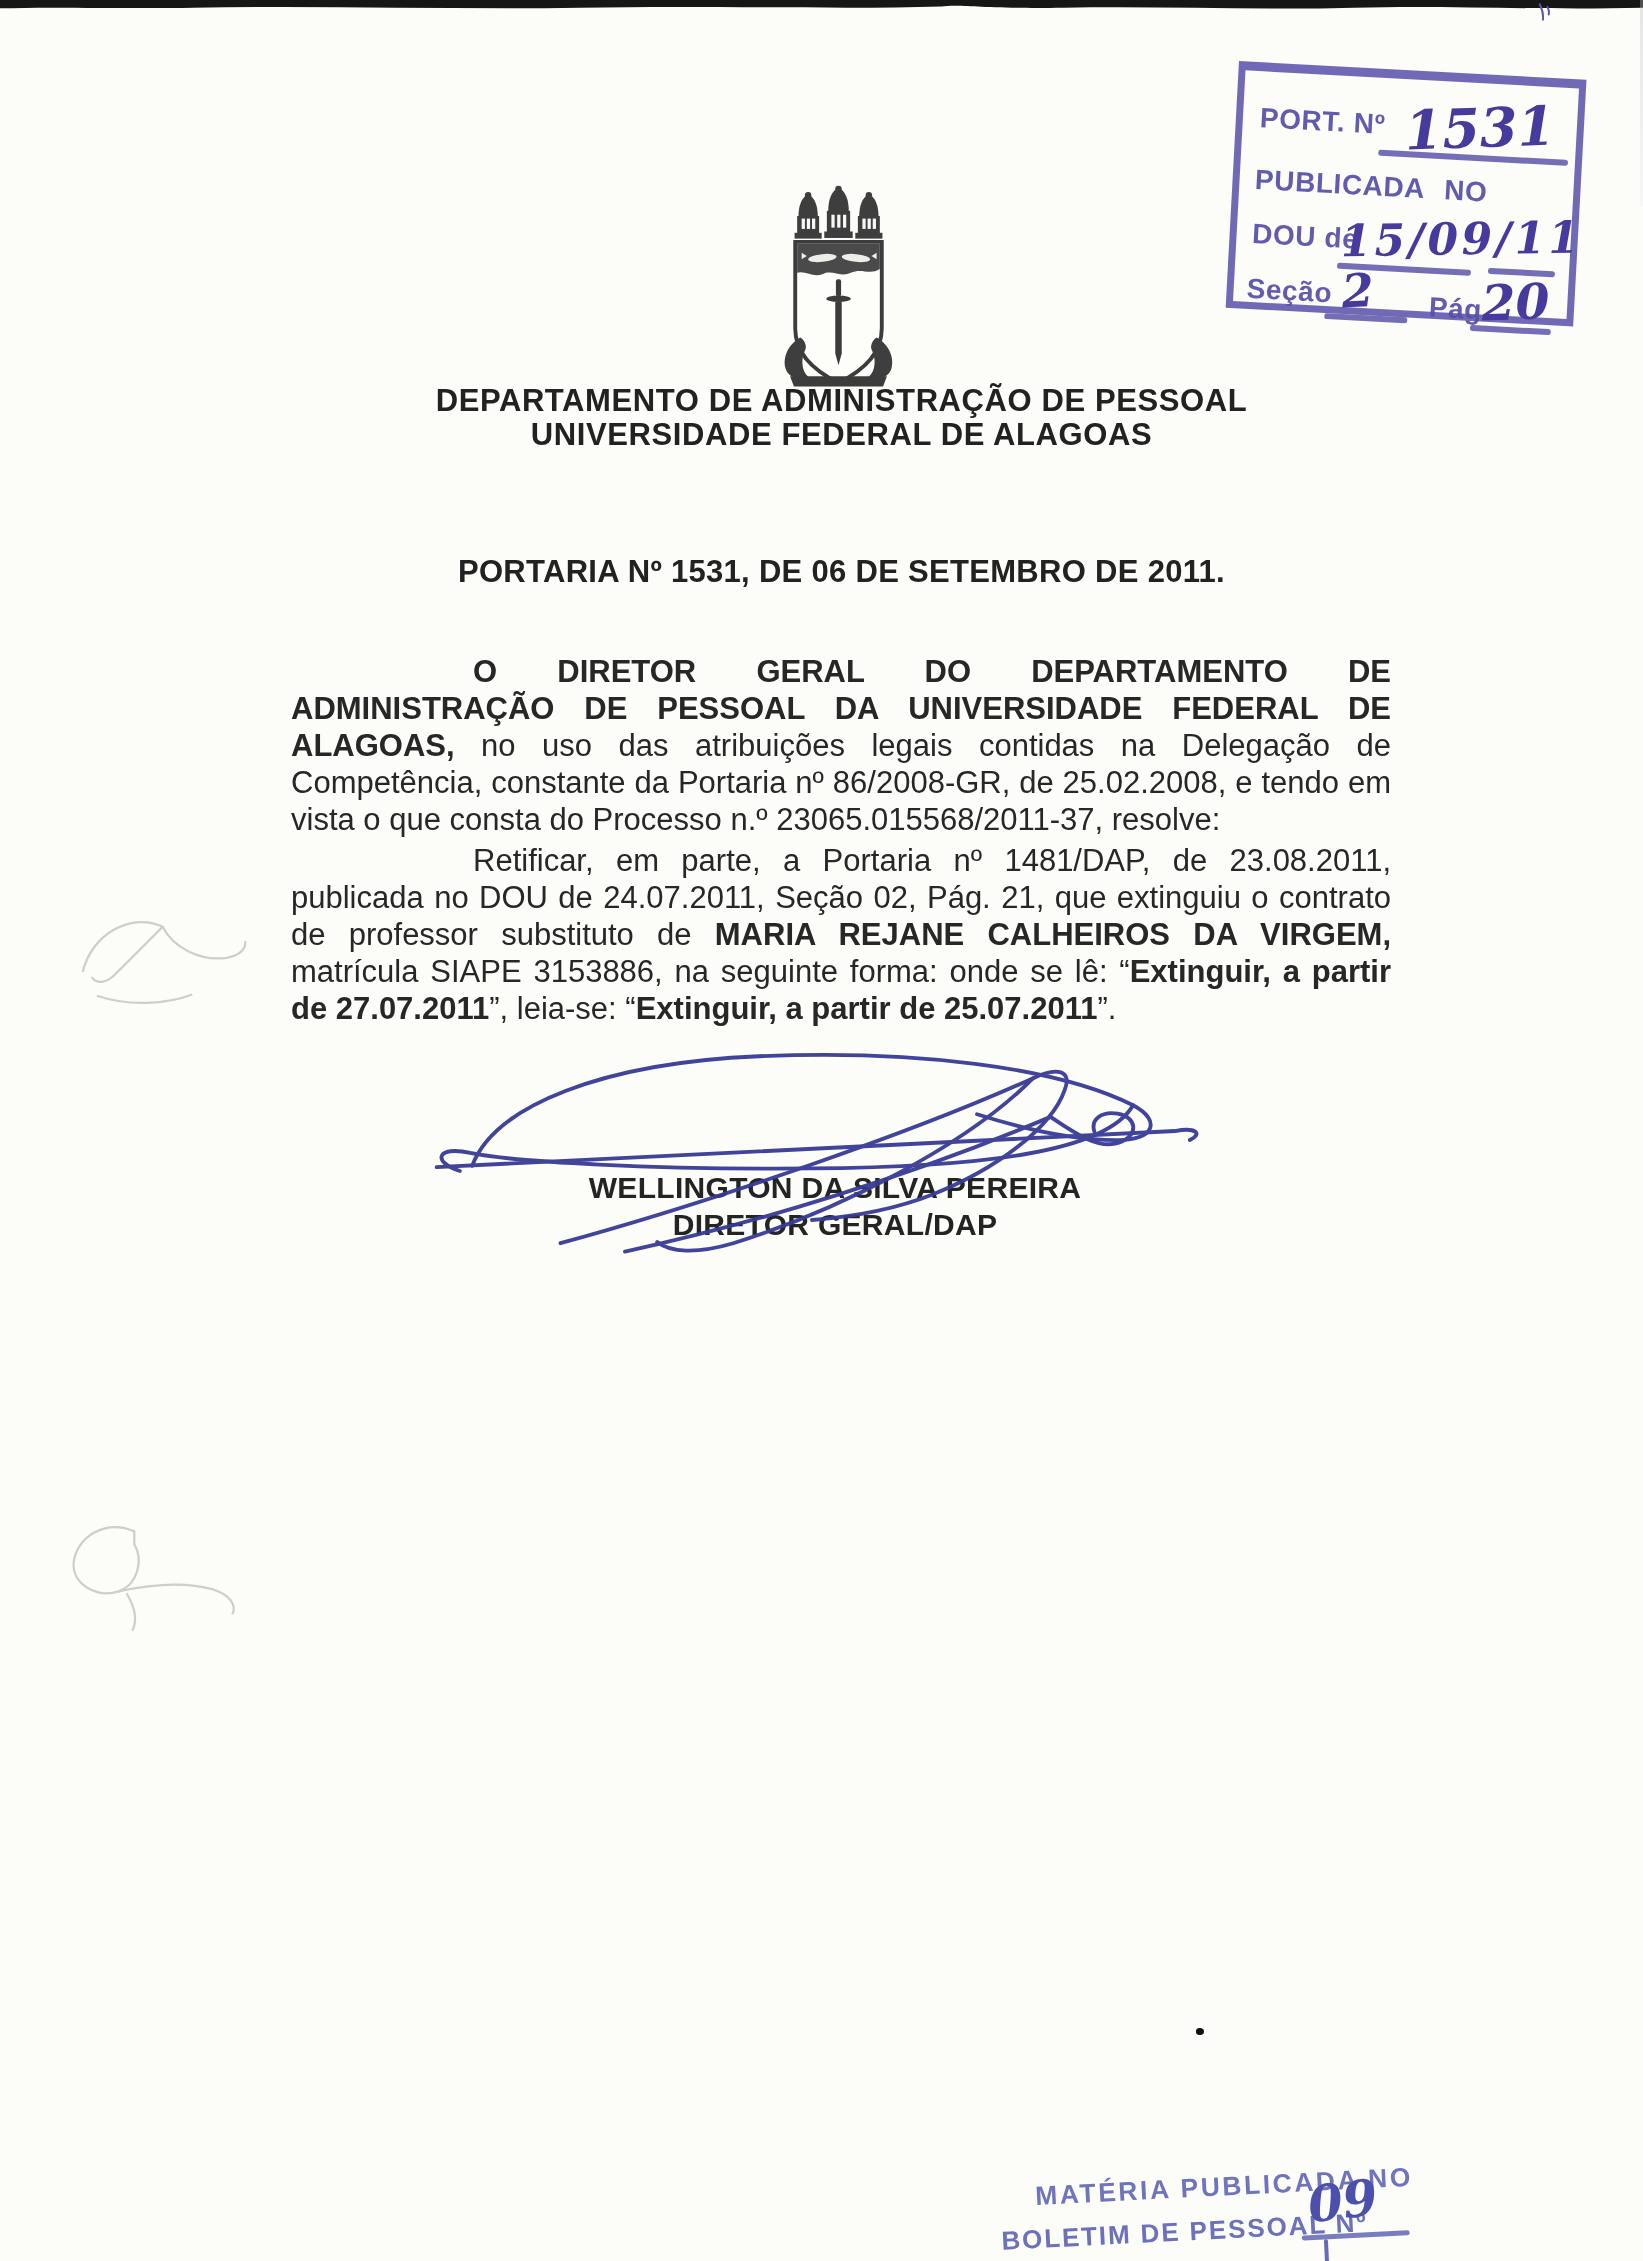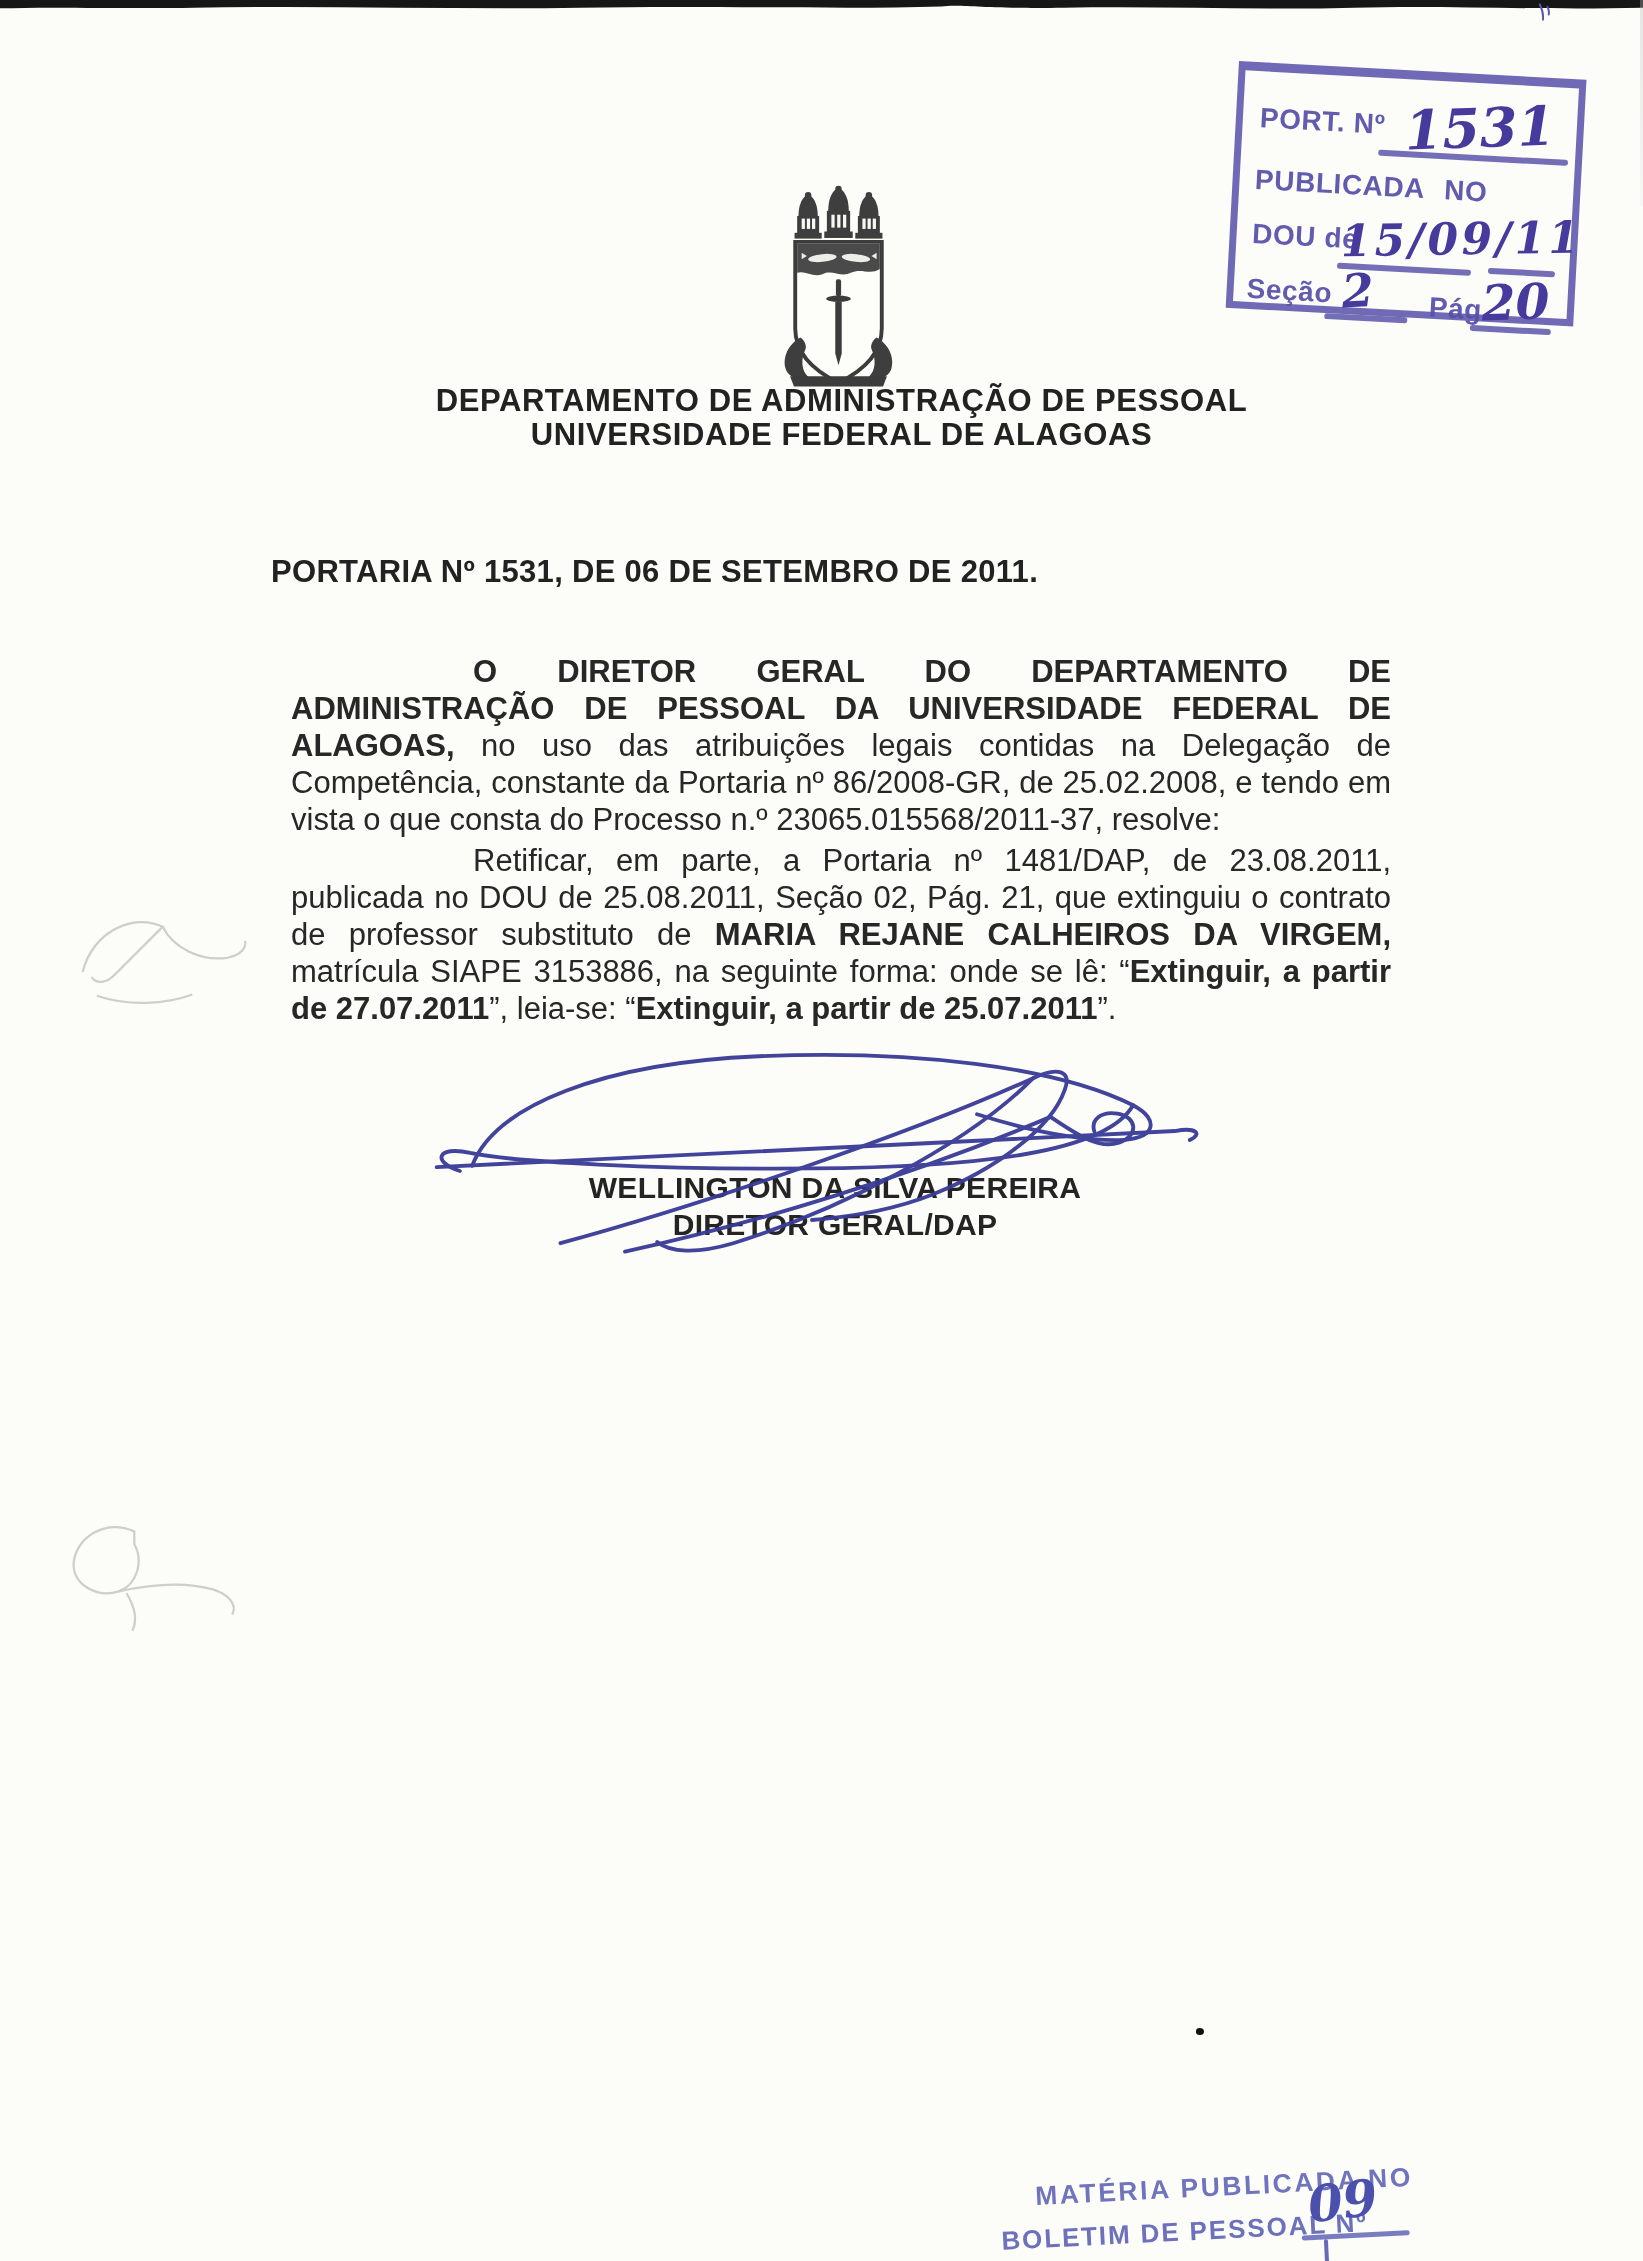--- a/index.html
+++ b/index.html
@@ -14,21 +14,21 @@
   .right-smudge{position:absolute;top:0;right:0;width:3.9px;height:206px;background:linear-gradient(#bbb,#eee);opacity:.35;}
   .ink-dot{position:absolute;left:1196px;top:2028px;width:8.4px;height:7px;background:#10101c;border-radius:50% 60% 55% 50%;}
   .blue-speck{position:absolute;left:1537px;top:2.6px;width:17px;height:19.3px;}
   
   .crest{position:absolute;left:781px;top:185px;width:115px;height:208px;}
   .org{
     position:absolute;left:271px;top:384px;width:1141px;text-align:center;
     font-weight:bold;font-size:31px;line-height:34px;letter-spacing:0.6px;color:#222;
   }
   .doc-title{
-    position:absolute;left:271px;top:554px;width:1141px;
+    position:absolute;left:271px;top:554px;width:1141px;text-align:center;
     font-weight:bold;font-size:31px;letter-spacing:0.3px;color:#222;
   }
   
   .para{position:absolute;left:291px;width:1100px;font-size:31px;color:#272727;}
   .para .ln{height:37px;line-height:37px;white-space:nowrap;}
   .para .ln.j{white-space:normal;text-align:justify;text-align-last:justify;}
   .para .ln.ind{padding-left:182px;}
   .b{font-weight:bold;}
   #para1{top:653px;}
   #para2{top:842px;}
@@ -165,21 +165,21 @@
   <div class="para" id="para1">
     <div class="ln j ind"><span class="b">O DIRETOR GERAL DO DEPARTAMENTO DE</span></div>
     <div class="ln j"><span class="b">ADMINISTRAÇÃO DE PESSOAL DA UNIVERSIDADE FEDERAL DE</span></div>
     <div class="ln j"><span class="b">ALAGOAS,</span><span> no uso das atribuições legais contidas na Delegação de</span></div>
     <div class="ln j"><span>Competência, constante da Portaria nº 86/2008-GR, de 25.02.2008, e tendo em</span></div>
     <div class="ln"><span>vista o que consta do Processo n.º 23065.015568/2011-37, resolve:</span></div>
   </div>
 
   <div class="para" id="para2">
     <div class="ln j ind"><span>Retificar, em parte, a Portaria nº 1481/DAP, de 23.08.2011,</span></div>
-    <div class="ln j"><span>publicada no DOU de 25.08.2011, Seção 02, Pág. 21, que extinguiu o contrato</span></div>
+    <div class="ln j"><span>publicada no DOU de 24.07.2011, Seção 02, Pág. 21, que extinguiu o contrato</span></div>
     <div class="ln j"><span>de professor substituto de </span><span class="b">MARIA REJANE CALHEIROS DA VIRGEM,</span></div>
     <div class="ln j"><span>matrícula SIAPE 3153886, na seguinte forma: onde se lê: “</span><span class="b">Extinguir, a partir</span></div>
     <div class="ln"><span class="b">de 27.07.2011</span><span>”, leia-se: “</span><span class="b">Extinguir, a partir de 25.07.2011</span><span>”.</span></div>
   </div>
 
   <div class="signer">
     <div>WELLINGTON DA SILVA PEREIRA</div>
     <div>DIRETOR GERAL/DAP</div>
   </div>
 

